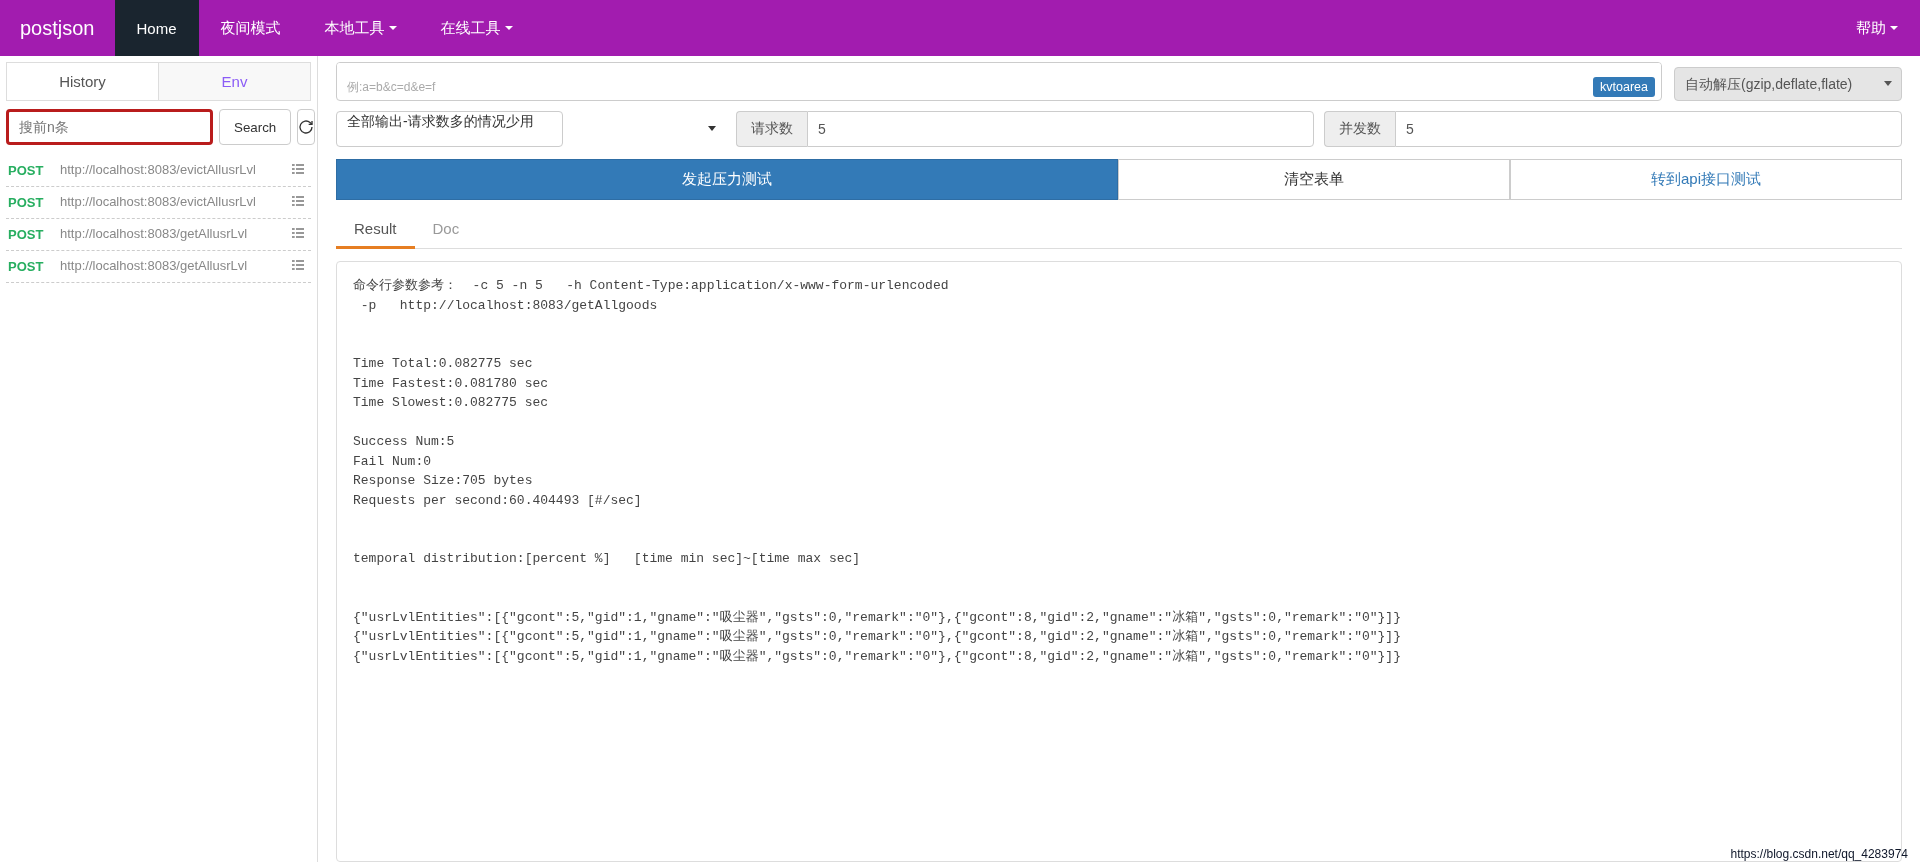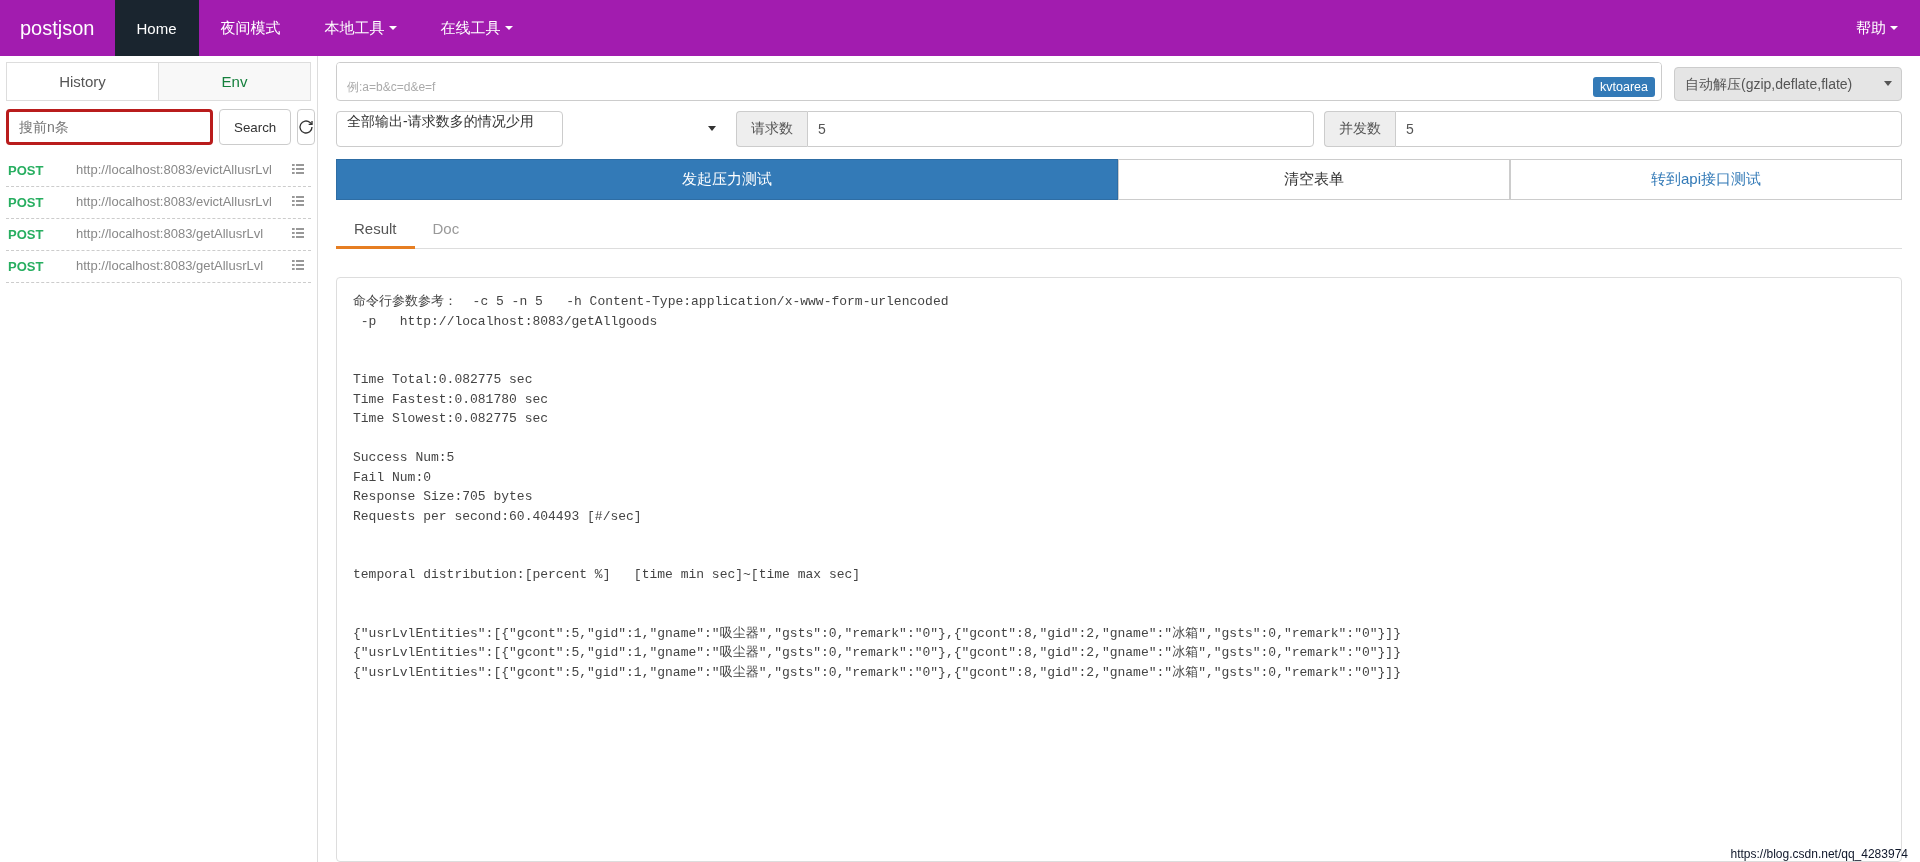--- a/index.html
+++ b/index.html
@@ -8,29 +8,29 @@
 .navbar .brand{padding:0 20px;font-size:20px;font-weight:400;color:#fff}
 .navbar .nav-item{height:56px;display:flex;align-items:center;padding:0 22px;color:#fff;cursor:pointer;font-size:15px}
 .navbar .nav-item.active{background:#1a252f}
 .navbar .spacer{flex:1}
 .caret{display:inline-block;width:0;height:0;margin-left:4px;vertical-align:middle;border-top:4px solid #fff;border-right:4px solid transparent;border-left:4px solid transparent}
 .layout{display:flex;height:calc(862px - 56px)}
 .sidebar{width:318px;border-right:1px solid #ddd;background:#fff;padding:6px 6px 0 6px}
 .side-tabs{display:flex;border:1px solid #ddd}
 .side-tab{flex:1;text-align:center;padding:10px 0;background:#fff;cursor:pointer;color:#555;font-size:15px}
 .side-tab.active{background:#fff;color:#555}
-.side-tab:not(.active){background:#f8f8f8;color:#15803d}
+.side-tab:not(.active){background:#f8f8f8;color:#8b5cf6}
 .side-tab+ .side-tab{border-left:1px solid #ddd}
 .search-row{display:flex;margin-top:8px;gap:6px}
 .search-row input{flex:1;border:3px solid #b91c1c;border-radius:4px;padding:7px 10px;font-size:14px;color:#555}
 .search-row .btn{border:1px solid #ccc;border-radius:4px;background:#fff;padding:7px 14px;cursor:pointer;color:#333}
 .search-row .refresh{border:1px solid #ccc;border-radius:4px;background:#fff;width:42px;display:flex;align-items:center;justify-content:center;cursor:pointer}
 .history-list{margin-top:10px}
 .hist-item{display:flex;align-items:center;border-bottom:1px dashed #ccc;padding:6px 2px;cursor:pointer}
-.hist-item .method{color:#27ae60;font-weight:bold;font-size:13px;width:68px}
+.hist-item .method{color:#27ae60;font-weight:bold;font-size:13px;width:52px}
 .hist-item .url{flex:1;color:#888;font-size:13px;line-height:1.3;word-break:break-all}
 .hist-item .list-icon{width:22px;color:#666;text-align:center}
 .main{flex:1;padding:6px 18px 0 18px;overflow:hidden;display:flex;flex-direction:column}
 .main-top-row{display:flex;gap:12px;align-items:flex-end;margin-bottom:10px}
 .body-box{flex:1;border:1px solid #ccc;border-radius:4px;display:flex;flex-direction:column;height:39px;overflow:hidden}
 .body-box textarea{flex:1;border:none;resize:none;outline:none;padding:6px}
 .body-footer{display:flex;justify-content:space-between;align-items:center;padding:2px 6px 4px 10px;font-size:12px;color:#aaa}
 .kvtoarea{background:#337ab7;color:#fff;padding:3px 7px;border-radius:3px;font-size:12.5px;cursor:pointer}
 .decomp-sel{border:1px solid #ccc;border-radius:4px;height:34px;padding:0 26px 0 10px;font-size:14px;color:#555;background:#e5e5e5;appearance:none;min-width:228px;position:relative}
 .decomp-wrap{position:relative}
@@ -41,21 +41,21 @@
 .out-wrap::after{content:"";position:absolute;right:10px;top:15px;border-top:5px solid #333;border-left:4px solid transparent;border-right:4px solid transparent}
 .input-group{display:flex;flex:1}
 .input-group .addon{border:1px solid #ccc;border-right:none;background:#eee;padding:8px 14px;color:#555;border-radius:4px 0 0 4px;font-size:14px}
 .input-group input{flex:1;border:1px solid #ccc;border-radius:0 4px 4px 0;padding:0 10px;font-size:14px;color:#555}
 .circle-mark{position:relative}
 .circle-mark::before{content:"";position:absolute;width:36px;height:36px;border:1px solid #e74c3c;border-radius:50%;left:-6px;top:-1px;pointer-events:none}
 .row3{display:flex;gap:0;margin-bottom:10px}
 .big-btn{flex:2;background:#337ab7;color:#fff;border:1px solid #2e6da4;padding:10px 0;text-align:center;cursor:pointer;font-size:15px}
 .aux-btn{flex:1;background:#fff;border:1px solid #ccc;padding:10px 0;text-align:center;cursor:pointer;color:#333;font-size:15px}
 .aux-btn.link{color:#337ab7}
-.tabs2{display:flex;border-bottom:1px solid #ddd;margin-bottom:28px}
+.tabs2{display:flex;border-bottom:1px solid #ddd;margin-bottom:12px}
 .tab2{padding:10px 18px 9px;cursor:pointer;color:#999;font-size:15px}
 .tab2.active{color:#555;border-bottom:3px solid #e67e22;margin-bottom:-1px}
 .result-pane{border:1px solid #ddd;border-radius:4px;padding:14px 16px;flex:1;overflow:auto;background:#fff}
 .result-pane pre{font-family:Menlo,Consolas,"Courier New",monospace;font-size:13px;line-height:1.5;color:#444;white-space:pre-wrap;word-break:break-all}
 .watermark{position:fixed;right:12px;bottom:1px;color:#0f172a;font-size:12px;pointer-events:none}
 .icon-svg{width:16px;height:16px}
 </style>
 </head>
 <body>
 

